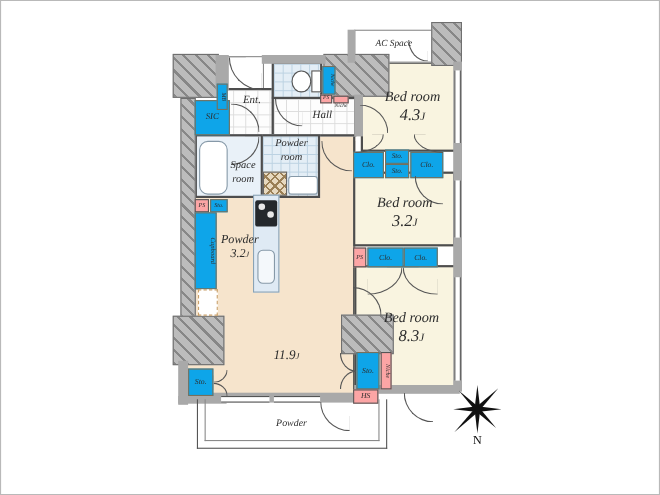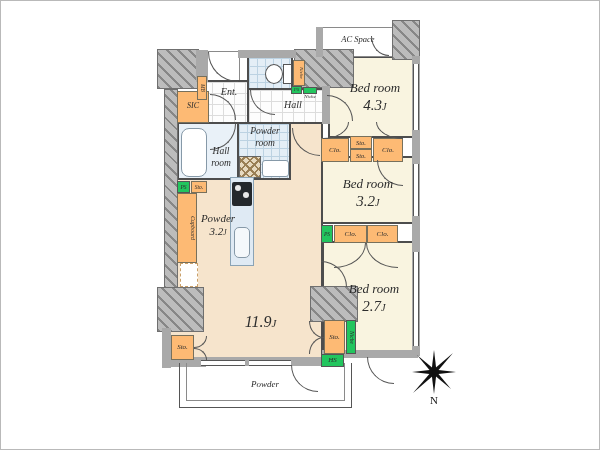--- a/index.html
+++ b/index.html
@@ -8,22 +8,22 @@
   .abs{position:absolute;box-sizing:border-box;}
   .rm{border:2px solid #4d4d4d;}
   .thin{border:1px solid #8a8a8a;}
   .peach{background:#f6e4cc;}
   .cream{background:#f9f4e0;}
   .bathfill{background:#e9f1f8;}
   .tw{background-color:#fdfdfd;background-image:linear-gradient(#dcdcdc 1px,transparent 1px),linear-gradient(90deg,#dcdcdc 1px,transparent 1px);background-size:11px 11px;}
   .tb{background-color:#e4eef6;background-image:linear-gradient(#bcd2e2 1px,transparent 1px),linear-gradient(90deg,#bcd2e2 1px,transparent 1px);background-size:8px 8px;}
   .wall{background:#a9a9a9;}
   .hatch{background-color:#bcbcbc;background-image:repeating-linear-gradient(45deg,#878787 0 2px,transparent 2px 8px);border:1px solid #6f6f6f;}
-  .tan{background:#fdba74;border:1px solid #77705c;font-family:Liberation Serif, serif;}
-  .wbox{background:#22c55e;border:1px solid #555;}
+  .tan{background:#0ea5e9;border:1px solid #77705c;font-family:Liberation Serif, serif;}
+  .wbox{background:#fca5a5;border:1px solid #555;}
   .xh{background-color:#e7d9bf;background-image:repeating-linear-gradient(45deg,#9a7f55 0 1.5px,transparent 1.5px 6px),repeating-linear-gradient(-45deg,#9a7f55 0 1.5px,transparent 1.5px 6px);border:1px solid #666;}
   .lb{font-style:italic;color:#2d2d2d;text-align:center;line-height:1.22;}
   .lb .j{font-size:68%;}
   .vert{writing-mode:vertical-rl;text-align:center;}
   .arc{background:transparent;}
   .arc-br{border-right:1.2px solid #555;border-bottom:1.2px solid #555;border-bottom-right-radius:100%;}
   .arc-bl{border-left:1.2px solid #555;border-bottom:1.2px solid #555;border-bottom-left-radius:100%;}
   .arc-tr{border-top:1.2px solid #555;border-right:1.2px solid #555;border-top-right-radius:100%;}
   .arc-tl{border-top:1.2px solid #555;border-left:1.2px solid #555;border-top-left-radius:100%;}
   .winh{background:#fff;border-top:1.2px solid #555;border-bottom:1.2px solid #555;}
@@ -137,31 +137,31 @@
   <div class="abs lb" style="left:333px;top:80px;width:84px;font-size:13px;">
     <span>Bed room</span><br>
     <span style="font-size:15px;"><span>4.3</span><span class="j">J</span></span>
   </div>
   <div class="abs lb" style="left:326px;top:176px;width:84px;font-size:13px;">
     <span>Bed room</span><br>
     <span style="font-size:15px;"><span>3.2</span><span class="j">J</span></span>
   </div>
   <div class="abs lb" style="left:332px;top:281px;width:84px;font-size:13px;">
     <span>Bed room</span><br>
-    <span style="font-size:15px;"><span>2.7</span><span class="j">J</span></span>
+    <span style="font-size:15px;"><span>8.3</span><span class="j">J</span></span>
   </div>
   <div class="abs lb" style="left:188px;top:292px;width:145px;font-size:16px;">
     <br>
-    <span style="font-size:16px;"><span>11.9</span><span class="j">J</span></span>
+    <span style="font-size:12px;"><span>11.9</span><span class="j">J</span></span>
   </div>
   <div class="abs lb" style="left:192px;top:212px;width:52px;font-size:11px;">
     <span>Powder</span><br>
     <span style="font-size:11px;"><span>3.2</span><span class="j">J</span></span>
   </div>
-  <div class="abs lb" style="left:203px;top:146px;width:36px;font-size:9.5px;">Hall room</div>
+  <div class="abs lb" style="left:203px;top:146px;width:36px;font-size:9.5px;">Space room</div>
   <div class="abs lb" style="left:243px;top:126px;width:44px;font-size:9.5px;">Powder room</div>
   <div class="abs lb" style="left:213px;top:86px;width:32px;font-size:10px;">Ent.</div>
   <div class="abs lb" style="left:276px;top:99px;width:34px;font-size:10px;">Hall</div>
   <div class="abs lb" style="left:235px;top:379px;width:60px;font-size:9px;">Powder</div>
 
   <svg class="abs" style="left:408px;top:346px;" width="52" height="60" viewBox="0 0 52 60">
     <g fill="#111">
       <polygon points="26,4 28.6,26 26,48 23.4,26"></polygon>
       <polygon points="4,26 26,23.4 48,26 26,28.6"></polygon>
       <polygon points="45,7 27.6,27.6 5,47 24.4,24.4"></polygon>

